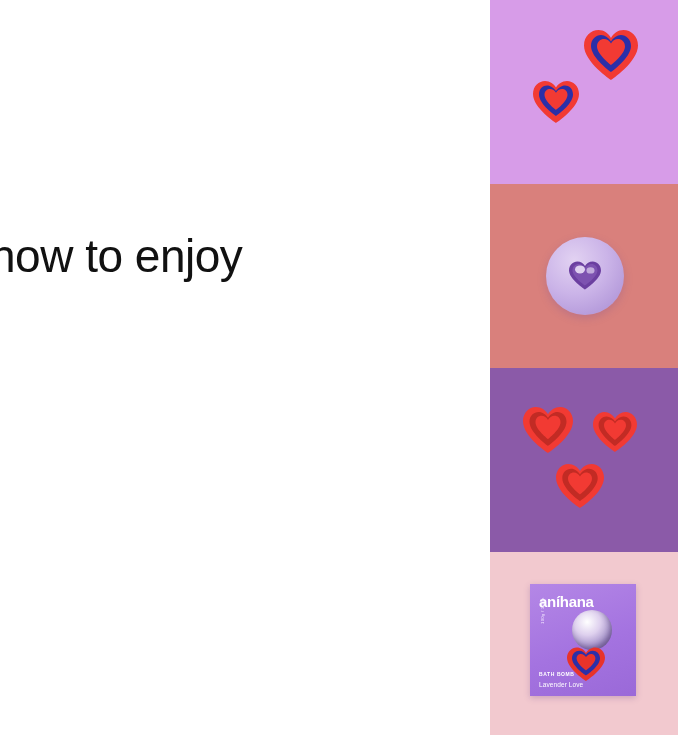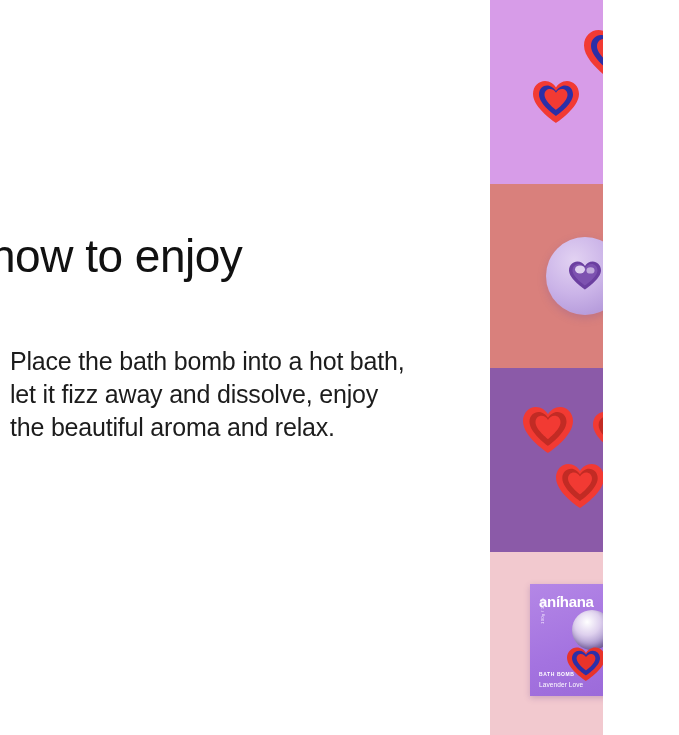--- a/index.html
+++ b/index.html
@@ -9,21 +9,21 @@
   }
   body {
     width: 679px;
     height: 735px;
     font-family: "Liberation Sans", sans-serif;
     overflow: hidden;
     position: relative;
   }
   .page {
     position: relative;
-    width: 603px;
+    width: 678px;
     height: 735px;
     background: #c2410c;
     overflow: hidden;
   }
 
   
   .text-col {
     position: absolute;
     left: 0;
     top: 0;
@@ -168,21 +168,20 @@
     letter-spacing: 0.1px;
   }
 </style>
 </head>
 <body>
 
 <div class="page">
 
   <div class="text-col">
     <div class="headline">how to enjoy</div>
-    <div class="body-copy">Place the bath bomb into a hot bath, let it fizz away and dissolve, enjoy the beautiful aroma and relax.</div>
   </div>
 
   <div class="strip">
 
     <div class="tile tile-1" style="background:#d79ce8;">
 
       <div class="heart" style="left:92px; top:28px;">
         <svg class="heart-svg" width="58" height="54" viewBox="0 0 58 54">
           <path d="M29 52 C29 52 2 34 2 17.5 C2 8 9 2 16.5 2 C22 2 26.5 5.5 29 10 C31.5 5.5 36 2 41.5 2 C49 2 56 8 56 17.5 C56 34 29 52 29 52 Z" fill="#f23a33"></path>
           <path d="M29 44 C29 44 9 30 9 18 C9 11 14 7 19 7 C23 7 27 10 29 13.5 C31 10 35 7 39 7 C44 7 49 11 49 18 C49 30 29 44 29 44 Z" fill="#2b2fa8"></path>

